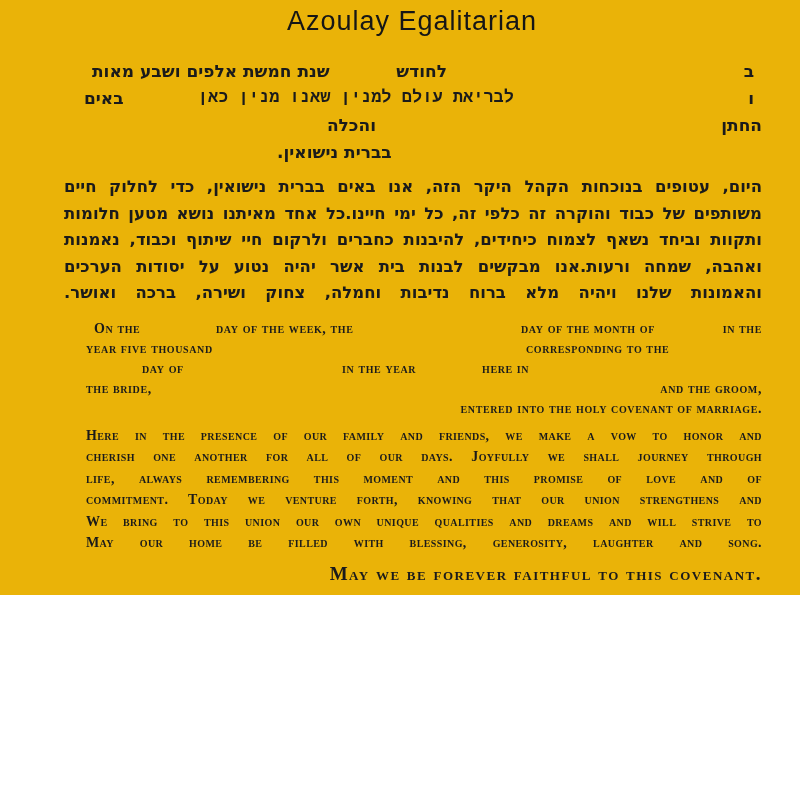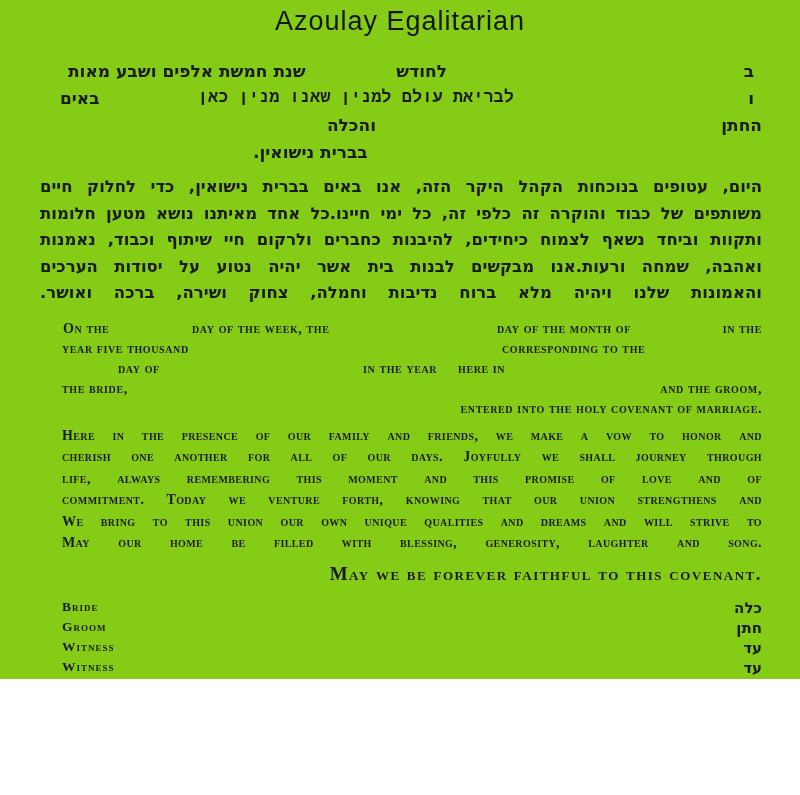--- a/index.html
+++ b/index.html
@@ -1,22 +1,23 @@
 <!DOCTYPE html>
 <html lang="en"><head>
 <meta charset="utf-8">
 <style>
   html,body{margin:0;padding:0;background:#ffffff;}
   .page{
     position:relative;
-    width:800px;height:679px;
-    background:#84cc16;
+    width:800px;height:595px;
+    background:#eab308;
     color:#1b1b1b;
     overflow:hidden;
     box-sizing:border-box;
+    padding-left:24px;
   }
   .content{padding:0 38px 0 40px;}
   
   .title{
     margin:6px 0 0 0;
     text-align:center;
     font-family:"Liberation Sans","DejaVu Sans",sans-serif;
     font-weight:400;
     font-size:27px;
     letter-spacing:1px;
@@ -50,28 +51,28 @@
   }
   
   .eng{
     font-family:"Liberation Serif","DejaVu Serif",serif;
     font-variant:small-caps;
     font-weight:700;
     color:#1b1b1b;
   }
   .english-form{margin-top:14px;font-size:14px;letter-spacing:0.6px;}
   .eline{position:relative;height:20px;}
-  .ef1-on{left:23px;}
+  .ef1-on{left:30px;}
   .ef1-dow{left:152px;}
   .ef1-dom{left:457px;}
   .ef1-in{right:0;}
   .ef2-year{left:22px;}
   .ef2-corr{left:462px;text-align:right;}
   .ef3-day{left:78px;}
-  .ef3-ity{left:278px;margin-left:45px;}
+  .ef3-ity{left:278px;}
   .ef3-here{left:418px;}
   .ef4-bride{left:22px;}
   .ef4-groom{right:0;}
   .ef5-entered{right:0;}
   .english-paragraph{
     margin:4px 0 0 22px;
     font-size:14px;
     letter-spacing:0.4px;
   }
   .epline{

